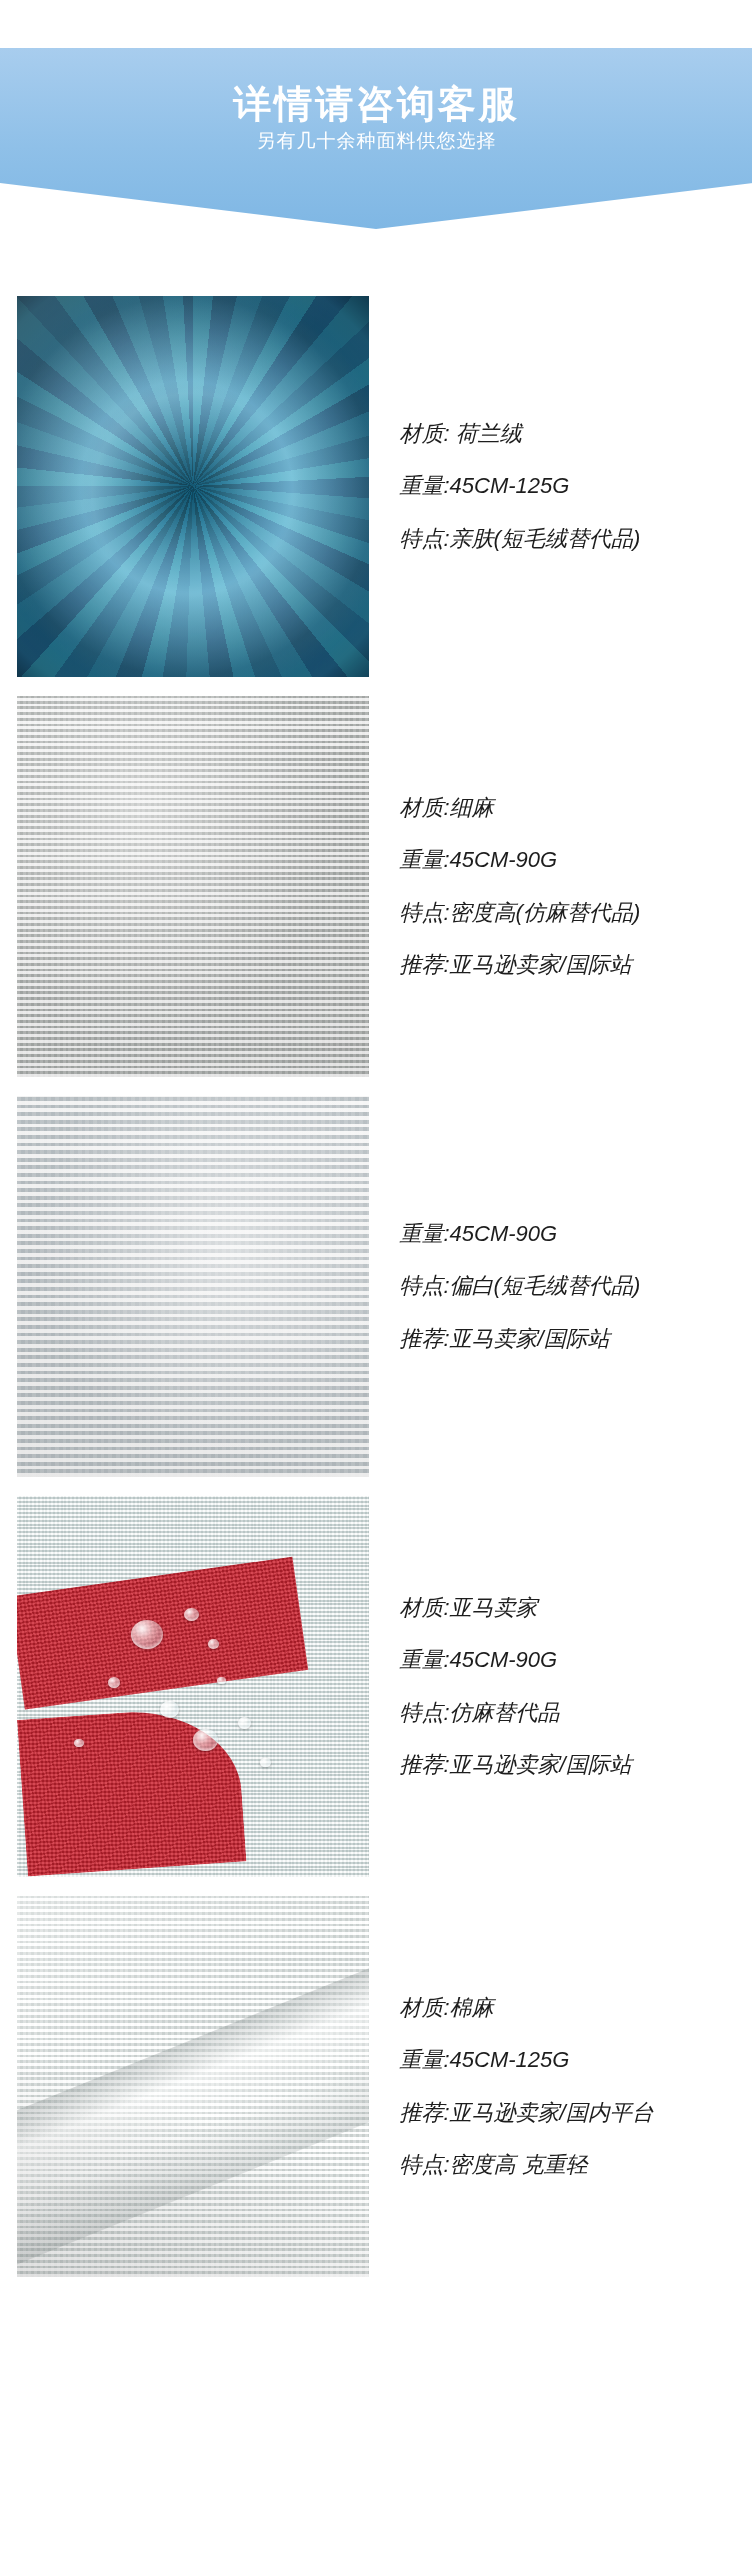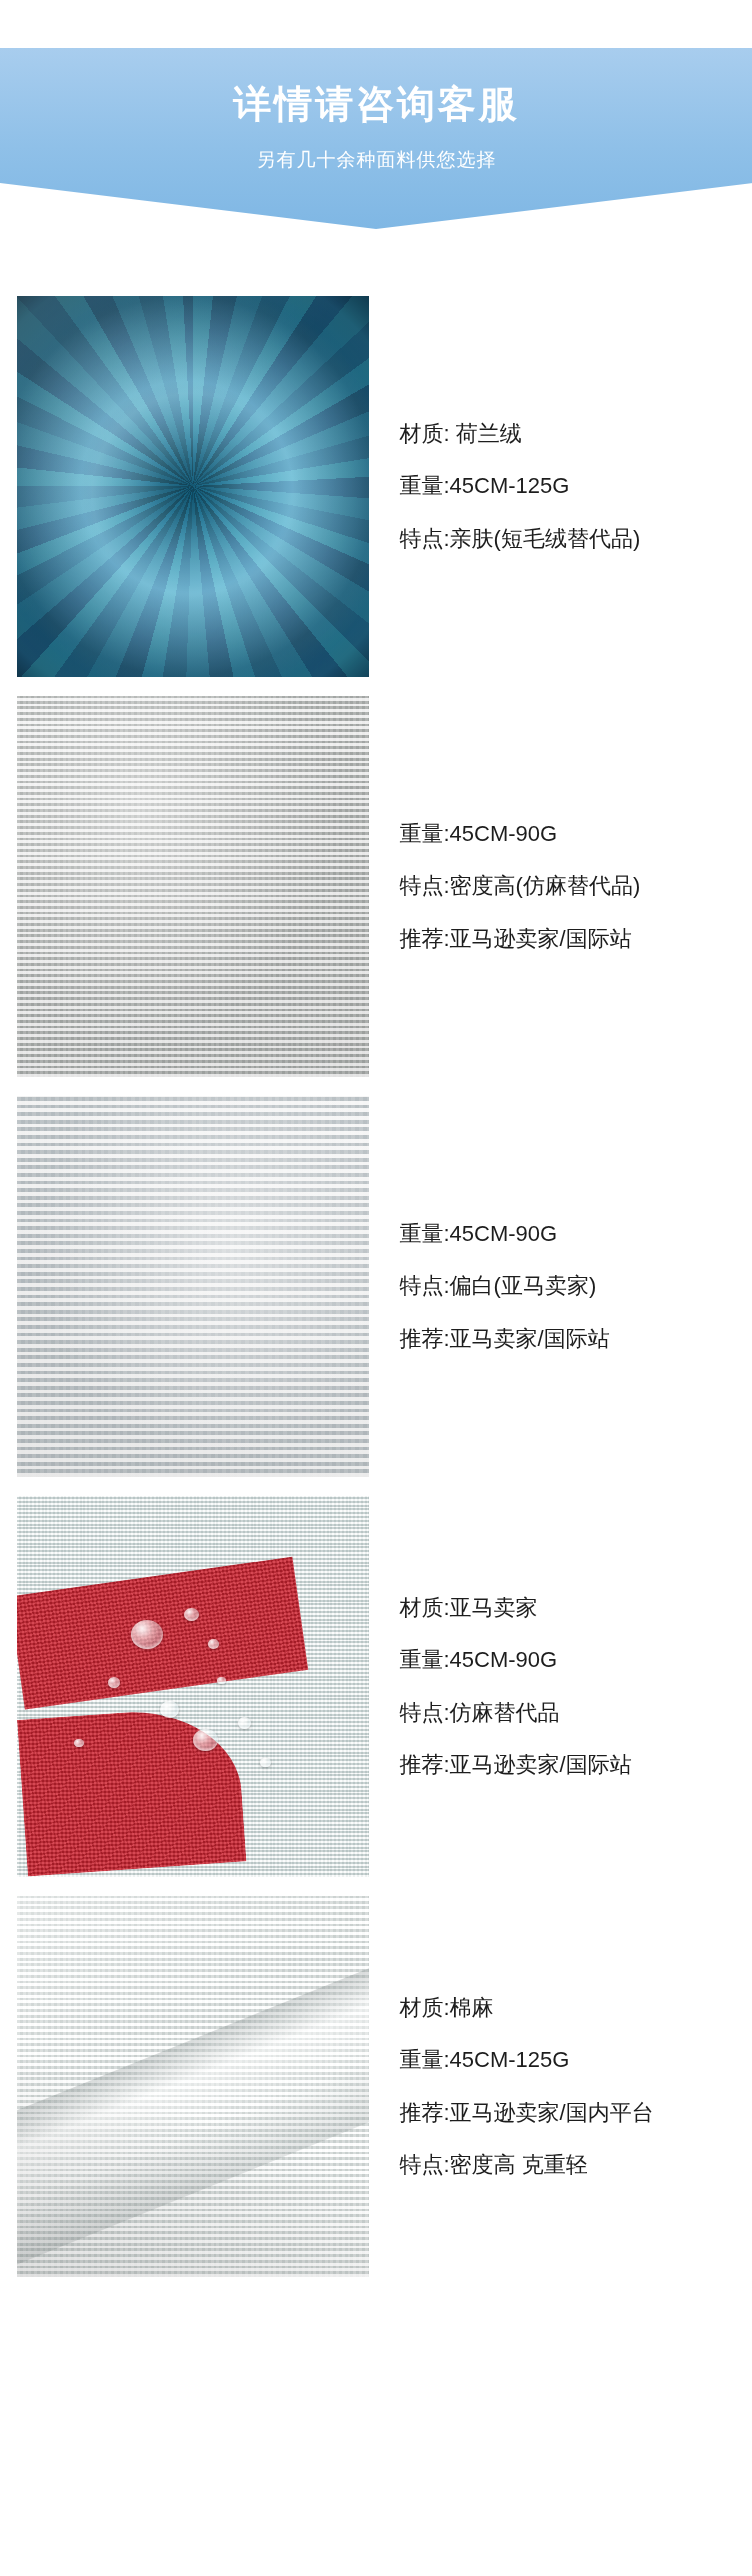--- a/index.html
+++ b/index.html
@@ -46,21 +46,20 @@
   }
   .banner-title {
     font-size: 38px;
     font-weight: bold;
     color: #ffffff;
     letter-spacing: 2.9px;
     line-height: 1.2;
     text-align: left;
   }
   .banner-sub {
-    margin-top: 19px;
     font-size: 19px;
     color: #ffffff;
     letter-spacing: 1px;
     text-align: right;
   }
 
   
   .rows {
     width: 753px;
     padding: 0 0 57px 0;
@@ -76,20 +75,21 @@
     width: 352px;
     height: 381px;
     flex: 0 0 352px;
     position: relative;
     overflow: hidden;
   }
   .info {
     flex: 1 1 auto;
     padding-left: 30.5px;
     padding-right: 9px;
+    font-style: italic;
   }
   .info-line {
     font-size: 22px;
     line-height: 1.25;
     color: #1d1d1d;
     margin: 0 0 25px 0;
     white-space: nowrap;
   }
   .info-line:last-child { margin-bottom: 0; }
 
@@ -231,31 +231,32 @@
     <div class="info">
       <p class="info-line">材质: 荷兰绒</p>
       <p class="info-line">重量:45CM-125G</p>
       <p class="info-line">特点:亲肤(短毛绒替代品)</p>
     </div>
   </div>
 
   <div class="fabric-row">
     <div class="swatch sw-linen"></div>
     <div class="info">
+      <p class="info-line">材质:细麻</p>
       <p class="info-line">重量:45CM-90G</p>
       <p class="info-line">特点:密度高(仿麻替代品)</p>
       <p class="info-line">推荐:亚马逊卖家/国际站</p>
     </div>
   </div>
 
   <div class="fabric-row">
     <div class="swatch sw-linen-white"></div>
     <div class="info">
       <p class="info-line">重量:45CM-90G</p>
-      <p class="info-line">特点:偏白(亚马卖家)</p>
+      <p class="info-line">特点:偏白(短毛绒替代品)</p>
       <p class="info-line">推荐:亚马卖家/国际站</p>
     </div>
   </div>
 
   <div class="fabric-row">
     <div class="swatch sw-waterproof">
       <div class="wp-shape wp-bar"></div>
       <div class="wp-shape wp-block"></div>
       <div class="droplet" style="left:114px; top:124px; width:32px; height:29px;"></div>
       <div class="droplet" style="left:167px; top:112px; width:15.2px; height:13.3px;"></div>

